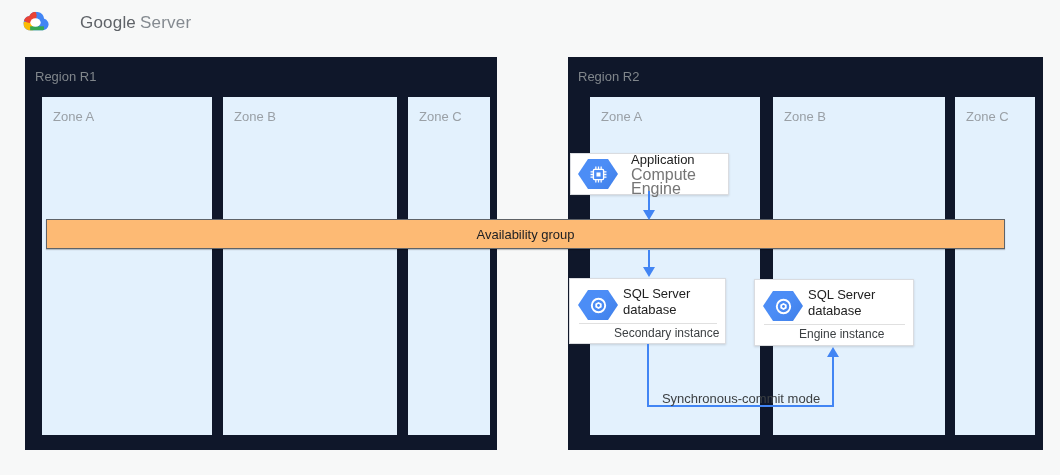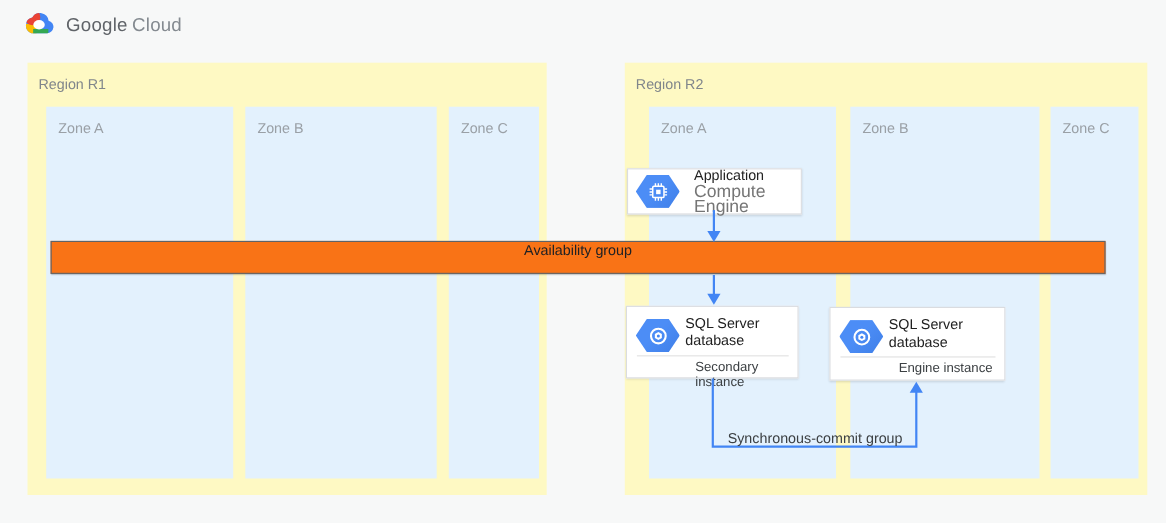--- a/index.html
+++ b/index.html
@@ -9,43 +9,43 @@
     position: relative;
     width: 1060px; height: 475px;
     background: #f7f8f8;
     overflow: hidden;
   }
 
   
   .logo { position: absolute; left: 20px; top: 11px; display: flex; align-items: center; gap: 9px; }
   .logo svg { display: block; }
   .logo-text { font-size: 17px; letter-spacing: .2px; }
-  .logo-text .g { color: #5f6368; }
+  .logo-text .g { color: #5f6368; margin-left: 20px; }
   .logo-text .c { color: #848a90; margin-left: 4px; }
 
   
-  .region { position: absolute; top: 57px; height: 393px; background: #fef9c3; }
+  .region { position: absolute; top: 57px; height: 393px; background: #0f172a; }
   .region-r1 { left: 25px;  width: 472px; }
   .region-r2 { left: 568px; width: 475px; }
   .region-label { position: absolute; left: 10px; top: 12px; font-size: 13px; color: #80868b; }
   .zone { position: absolute; top: 40px; height: 338px; background: #e3f1fd; padding-left: 29px; }
   .zone-label { position: absolute; left: 11px; top: 12px; font-size: 13px; color: #9aa0a6; }
   .r1-za { left: 17px;  width: 170px; }
   .r1-zb { left: 198px; width: 174px; }
   .r1-zc { left: 383px; width: 82px;  }
   .r2-za { left: 22px;  width: 170px; }
   .r2-zb { left: 205px; width: 172px; }
   .r2-zc { left: 387px; width: 80px;  }
 
   
   .availability-band {
     position: absolute; left: 46px; top: 219px; width: 959px; height: 30px;
-    background: #f97316; border: 1px solid #5f6368;
+    background: #fdba74; border: 1px solid #5f6368;
     box-shadow: 0 1px 1px rgba(0,0,0,.22);
-    display: flex; justify-content: center;
+    display: flex; align-items: center; justify-content: center;
     font-size: 13px; color: #202124; z-index: 3;
   }
 
   
   .card {
     position: absolute; background: #fff; border: 1px solid #dadce0;
     box-shadow: 0 1px 2px rgba(60,64,67,.18); z-index: 2;
   }
   .app-card { left: 570px; top: 153px; width: 159px; height: 42px;
     display: flex; align-items: center; padding-left: 7px; }
@@ -57,21 +57,21 @@
     clip-path: polygon(25% 0, 75% 0, 100% 50%, 75% 100%, 25% 100%, 0 50%);
     display: flex; align-items: center; justify-content: center; flex: 0 0 auto;
   }
   .sql-hex { position: absolute; left: 8px; top: 11px; }
 
   .app-text { margin-left: 13px; }
   .card-title { font-size: 13px; line-height: 16px; color: #212121; font-weight: 500; }
   .card-sub { font-size: 16px; line-height: 14px; color: #757575; }
   .sql-title { position: absolute; left: 53px; top: 7px; width: 96px; }
   .card-divider { position: absolute; left: 9px; right: 8px; top: 44px; height: 1px; background: #e0e0e0; }
-  .instance-label { position: absolute; left: 62px; top: 47px; font-size: 12px; color: #3c4043; }
+  .instance-label { position: absolute; left: 44px; top: 47px; font-size: 12px; color: #3c4043; }
 
   
   .connectors { position: absolute; left: 0; top: 0; width: 1060px; height: 475px;
     z-index: 4; pointer-events: none; }
   .sync-label { position: absolute; left: 741px; top: 391px; transform: translateX(-50%);
     font-size: 13px; color: #3c4043; white-space: nowrap; z-index: 5; }
 </style>
 </head>
 <body>
 
@@ -87,21 +87,21 @@
         </defs>
         <g clip-path="url(#cloudclip)">
           <rect x="0" y="0" width="40" height="30" fill="#4285f4"></rect>
           <rect x="0" y="14" width="17" height="16" fill="#fbbc04"></rect>
           <circle cx="12" cy="6" r="9.5" fill="#ea4335"></circle>
           <rect x="13" y="20" width="18" height="10" fill="#34a853"></rect>
           <ellipse cx="20" cy="15" rx="6.8" ry="5.6" fill="#ffffff"></ellipse>
         </g>
       </svg>
     </span>
-    <span class="logo-text"><span class="g">Google</span><span class="c">Cloud</span></span>
+    <span class="logo-text"><span class="g">Google</span><span class="c">Server</span></span>
   </div>
 
   <div class="region region-r1">
     <div class="region-label">Region R1</div>
     <div class="zone r1-za">
       <div class="zone-label">Zone A</div>
     </div>
     <div class="zone r1-zb">
       <div class="zone-label">Zone B</div>
     </div>
@@ -160,21 +160,21 @@
         <circle cx="8" cy="8" r="6.3" fill="none" stroke="#fff" stroke-width="1.8"></circle>
         <path fill="#fff" d="M8 4.6 L11 6.3 V9.7 L8 11.4 L5 9.7 V6.3 Z"></path>
         <circle cx="8" cy="8" r="1.3" fill="#4285f4"></circle>
       </svg>
     </div>
     <div class="card-title sql-title">SQL Server database</div>
     <div class="card-divider"></div>
     <div class="instance-label">Engine instance</div>
   </div>
 
-  <div class="sync-label">Synchronous-commit group</div>
+  <div class="sync-label">Synchronous-commit mode</div>
 
   <svg class="connectors">
     <g stroke="#4285f4" stroke-width="2" fill="none">
       <path d="M649 191 V211"></path>
     </g>
     <polygon points="643,210 655,210 649,220" fill="#4285f4" stroke="none"></polygon>
     <g stroke="#4285f4" stroke-width="2" fill="none">
       <path d="M649 250 V268"></path>
     </g>
     <polygon points="643,267 655,267 649,277" fill="#4285f4" stroke="none"></polygon>

